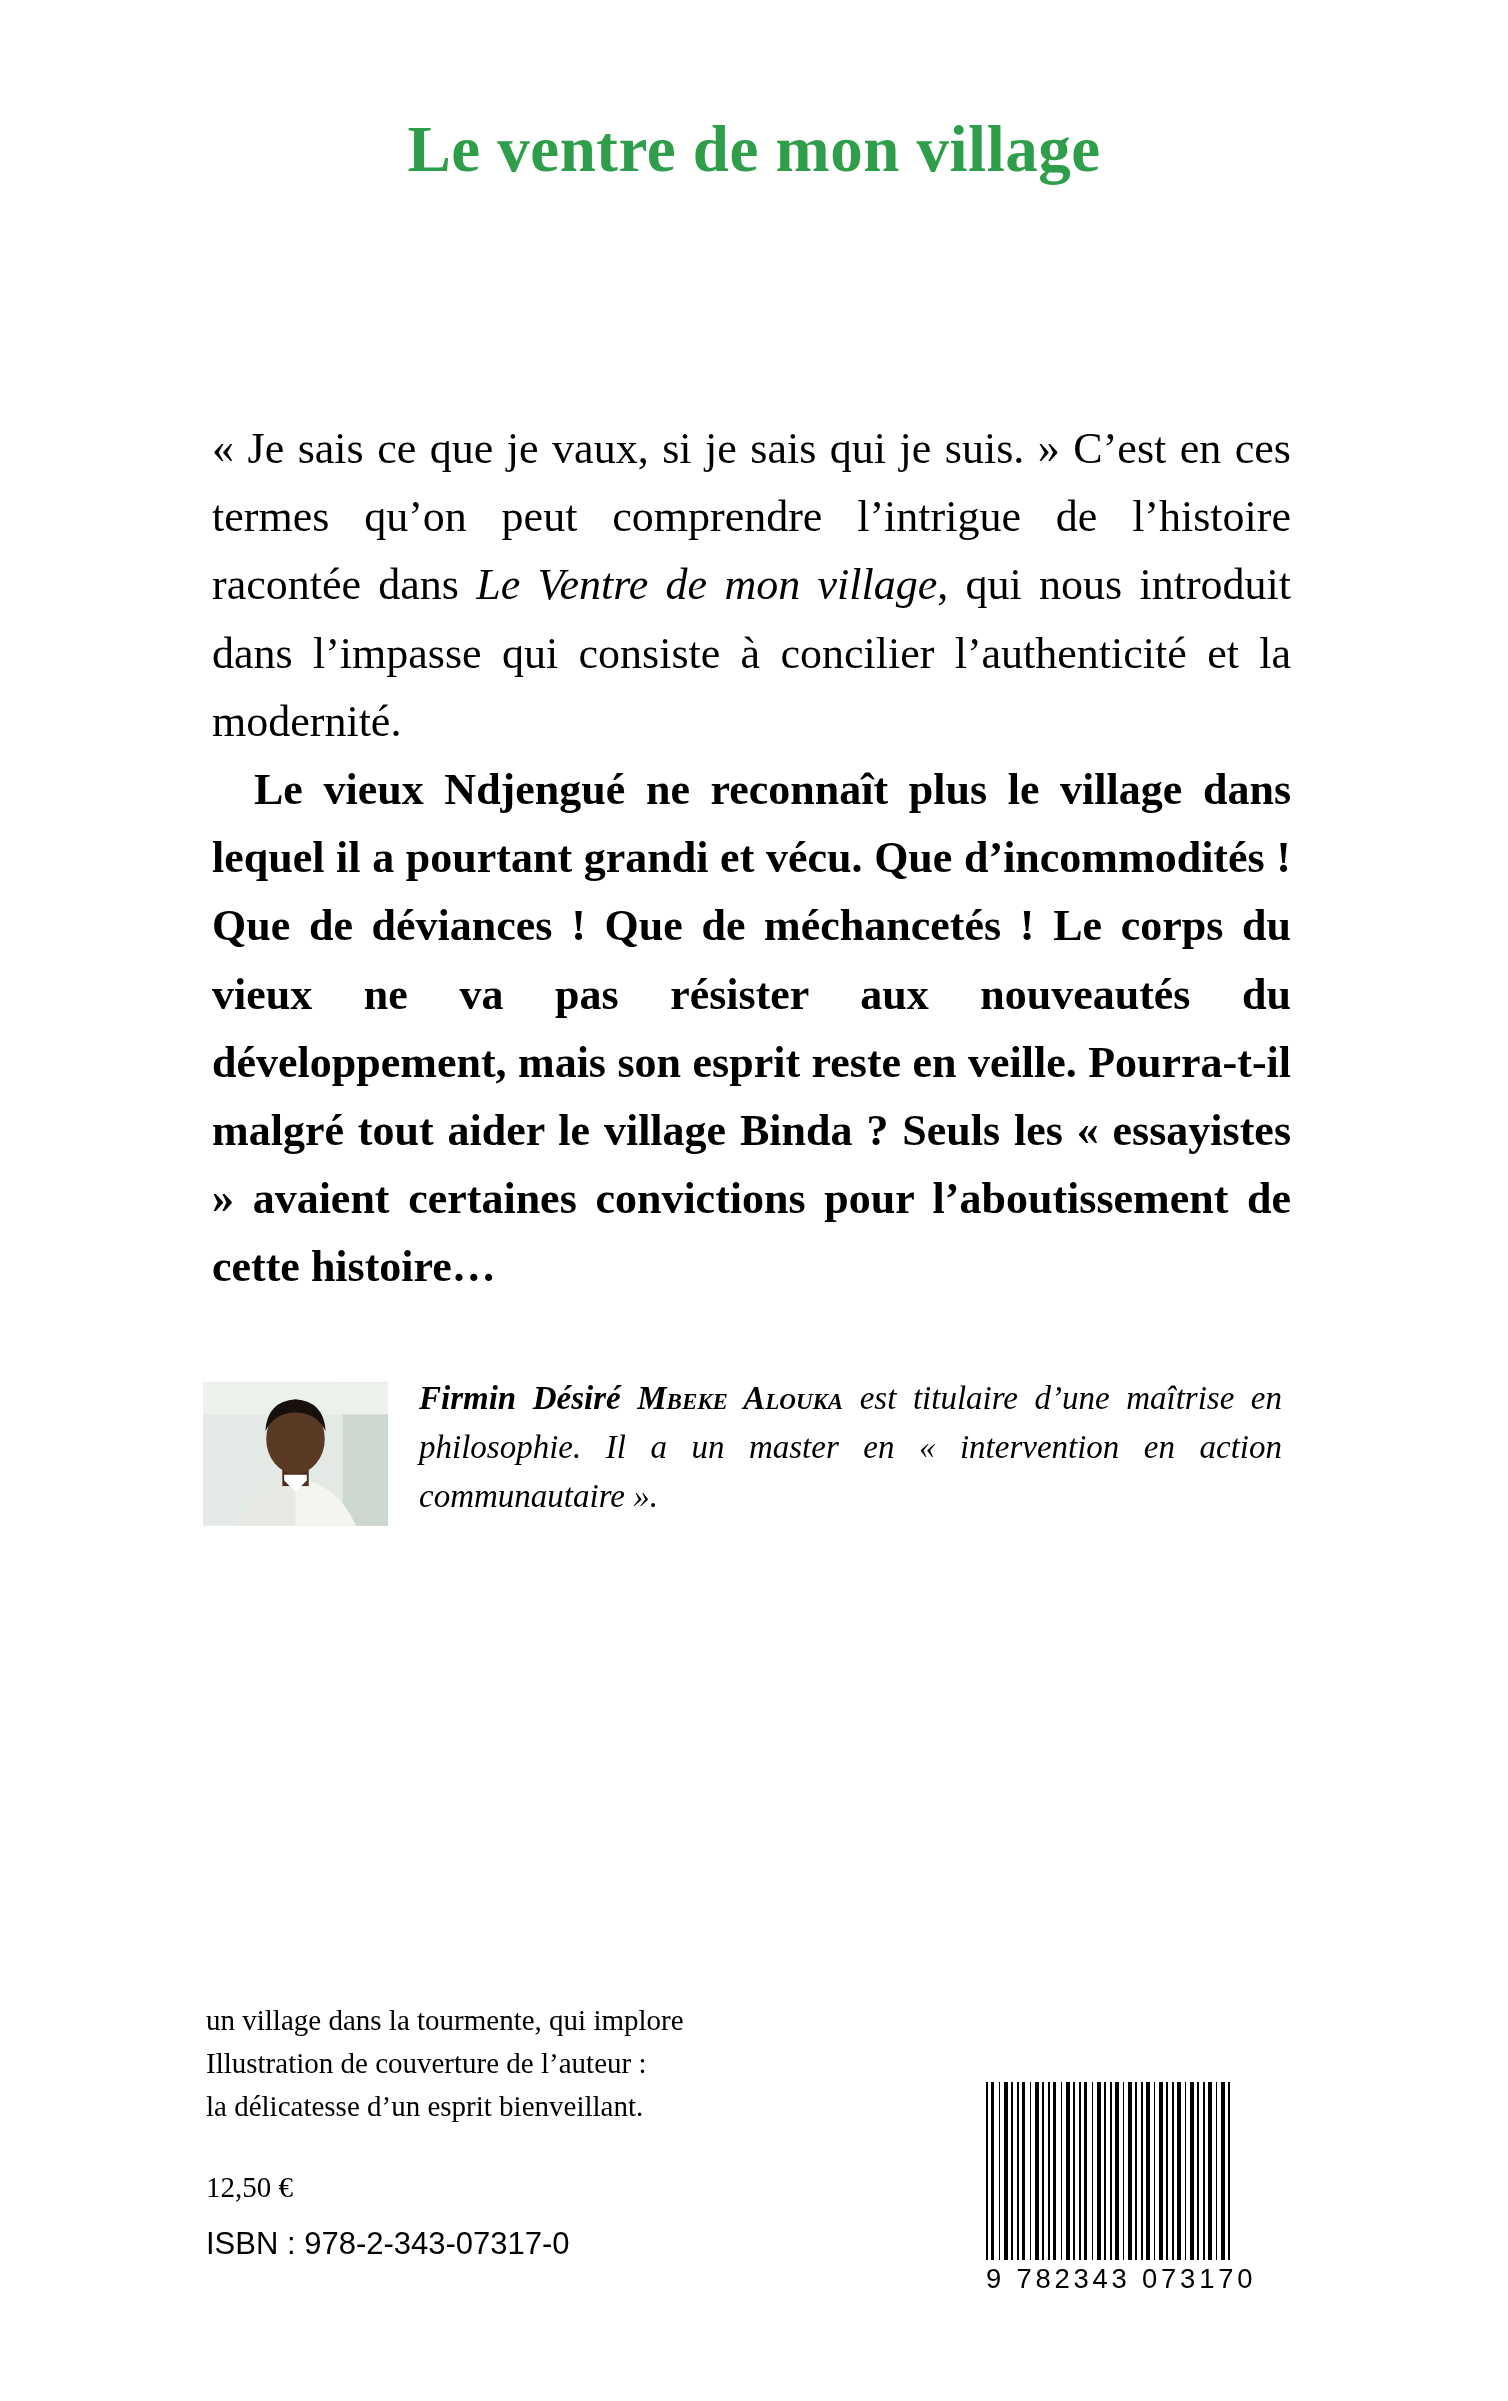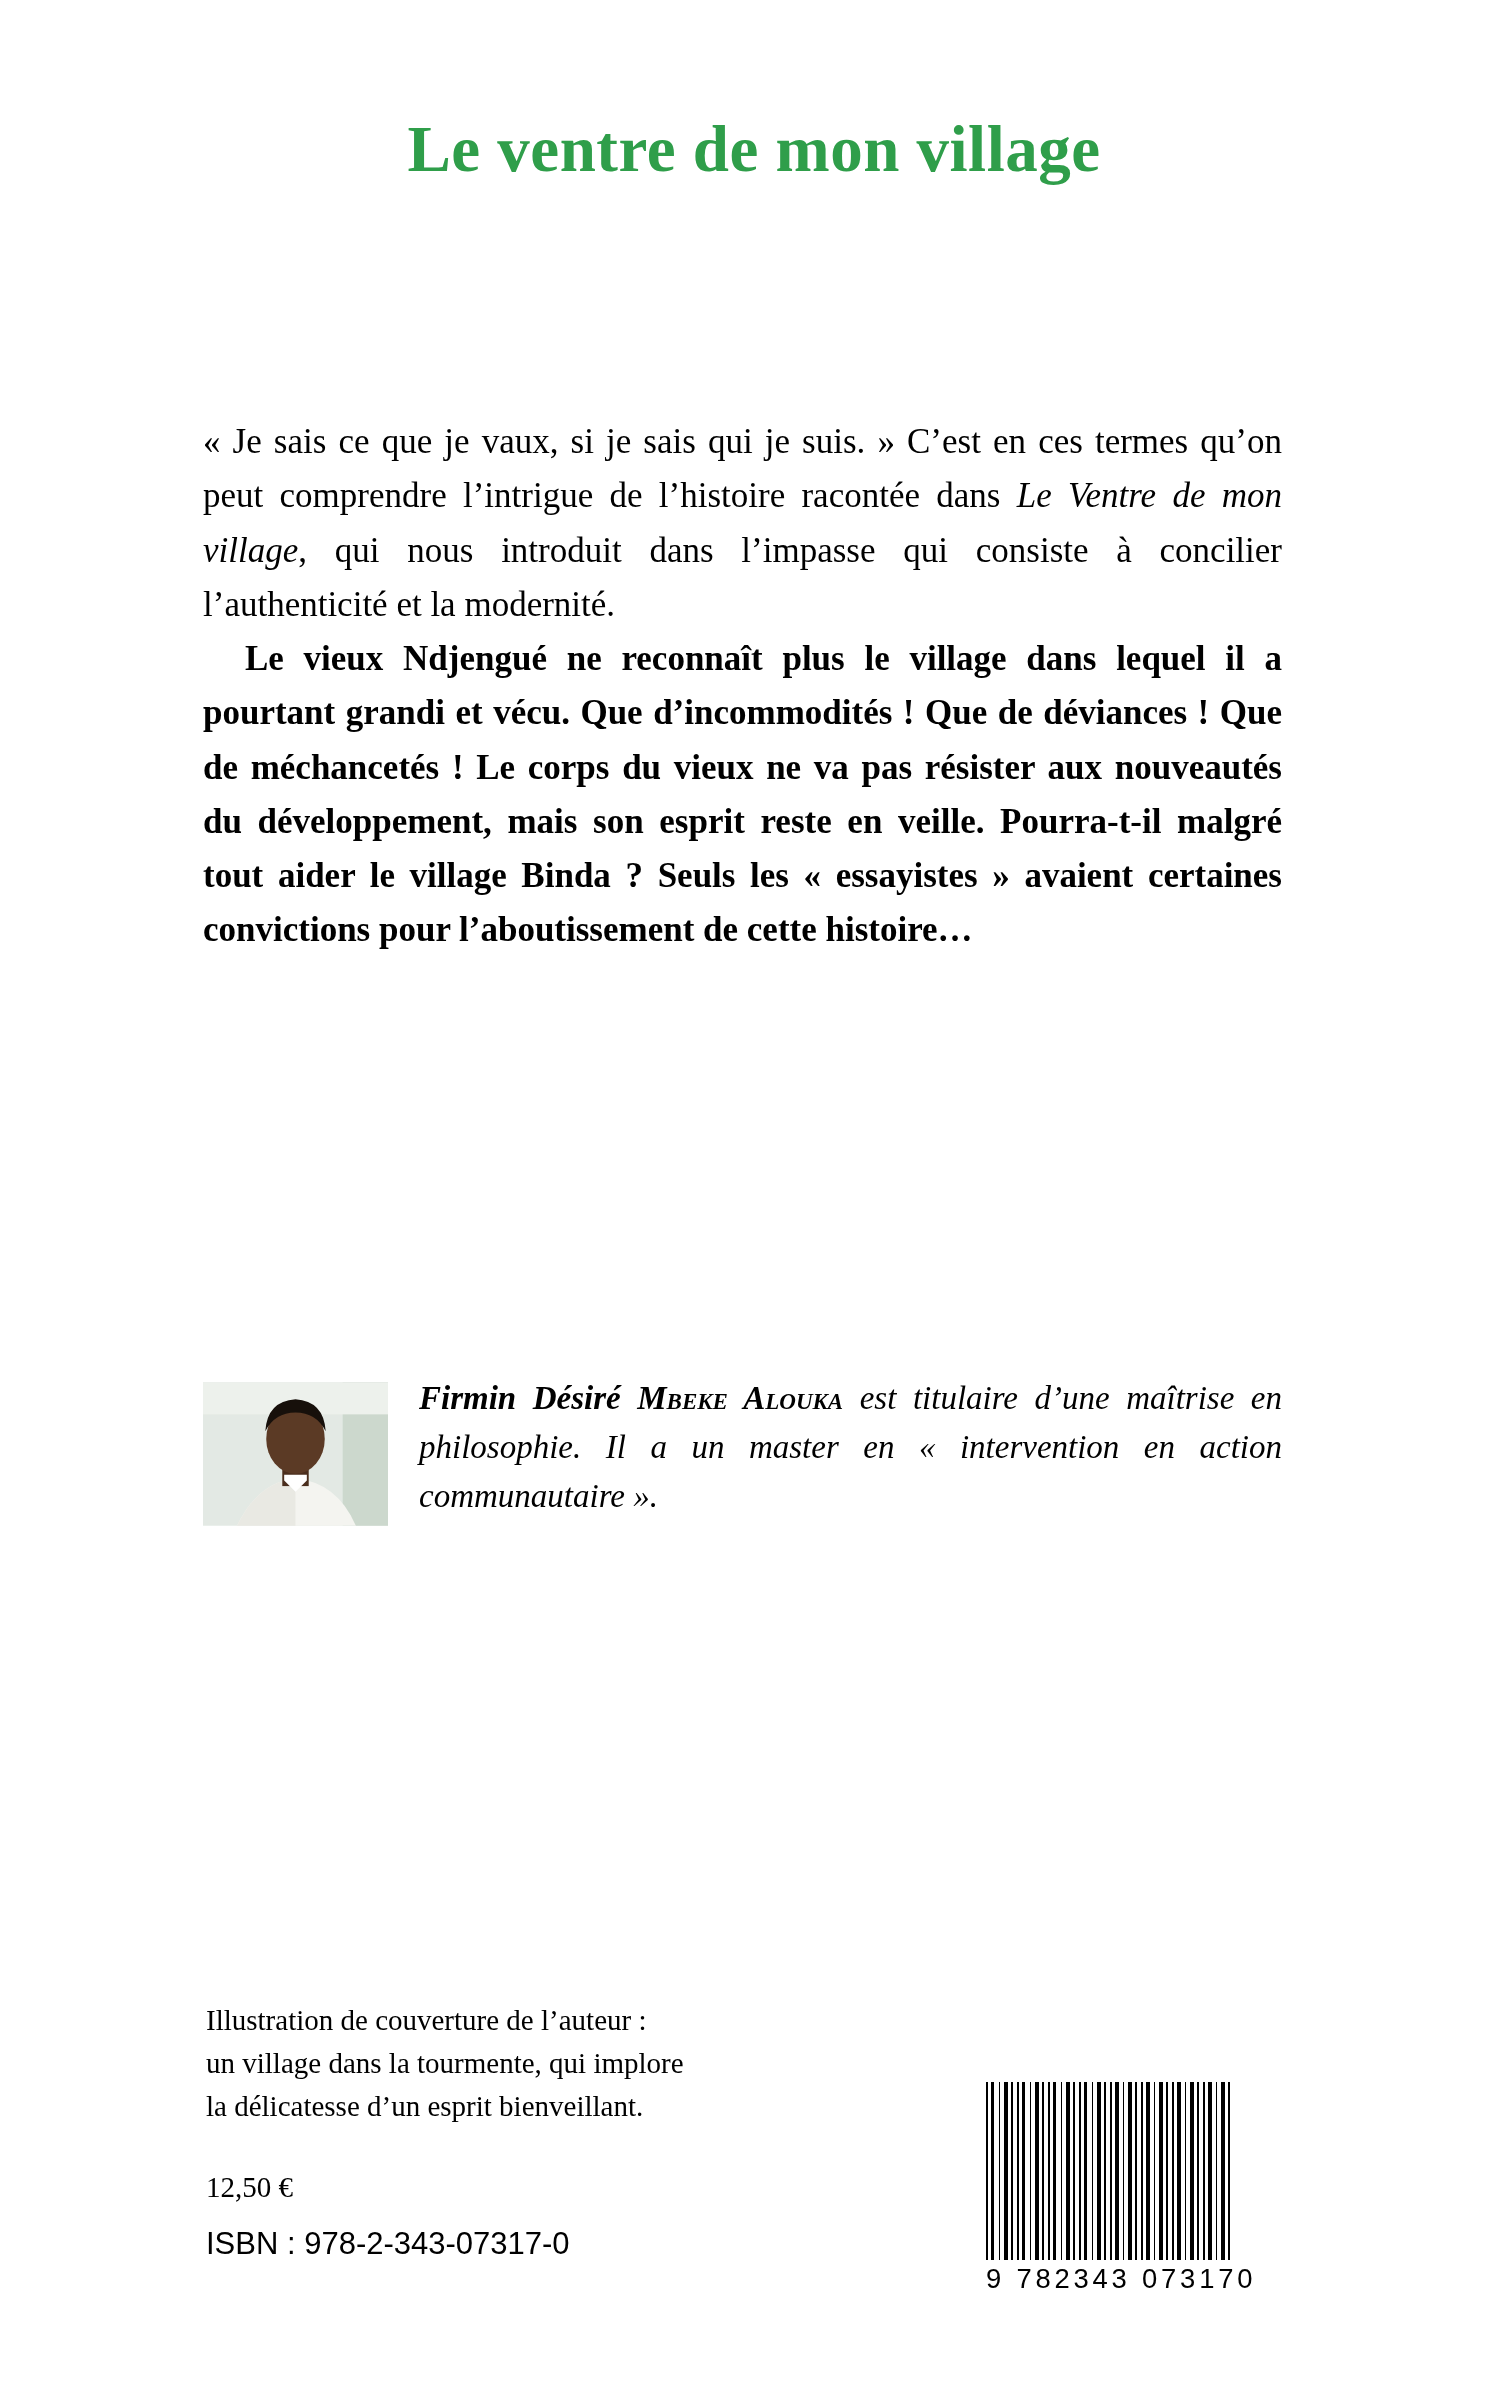--- a/index.html
+++ b/index.html
@@ -23,23 +23,23 @@
     text-align: center;
     font-size: 65px;
     font-weight: bold;
     color: #2f9e4a;
     letter-spacing: 0.5px;
   }
 
   .synopsis {
     position: absolute;
     top: 415px;
-    left: 203px;
+    left: 212px;
     width: 1079px;
-    font-size: 35px;
+    font-size: 44px;
     line-height: 1.55;
     text-align: justify;
   }
   .synopsis p { margin: 0; }
   .synopsis .indent { text-indent: 42px; font-weight: bold; }
   .italic { font-style: italic; }
 
   .bio {
     position: absolute;
     top: 1374px;
@@ -133,22 +133,22 @@
         <rect x="84" y="82" width="28" height="28" fill="#4a2e1d"></rect>
         <ellipse cx="98" cy="60" rx="31" ry="37" fill="#5b3a25"></ellipse>
         <path d="M66 52 Q68 20 98 18 Q128 20 130 52 Q120 32 98 32 Q76 32 66 52 Z" fill="#17100b"></path>
         <path d="M86 104 L98 116 L110 104 L110 98 L86 98 Z" fill="#ffffff"></path>
       </svg>
     </div>
     <p class="bio-p1"><strong class="author-name"><span>Firmin Désiré </span><span class="caps">Mbeke Alouka</span></strong><span> est titulaire d’une maîtrise en philosophie. Il a un master en « intervention en action communautaire ».</span></p>
   </div>
 
   <div class="note">
+    <div>un village dans la tourmente, qui implore</div>
     <div>Illustration de couverture de l’auteur :</div>
-    <div>un village dans la tourmente, qui implore</div>
     <div>la délicatesse d’un esprit bienveillant.</div>
   </div>
 
   <div class="price">12,50 €</div>
   <div class="isbn">ISBN : 978-2-343-07317-0</div>
 
   <div class="barcode">
     <div class="bars"></div>
     <div class="digits">9 782343 073170</div>
   </div>

